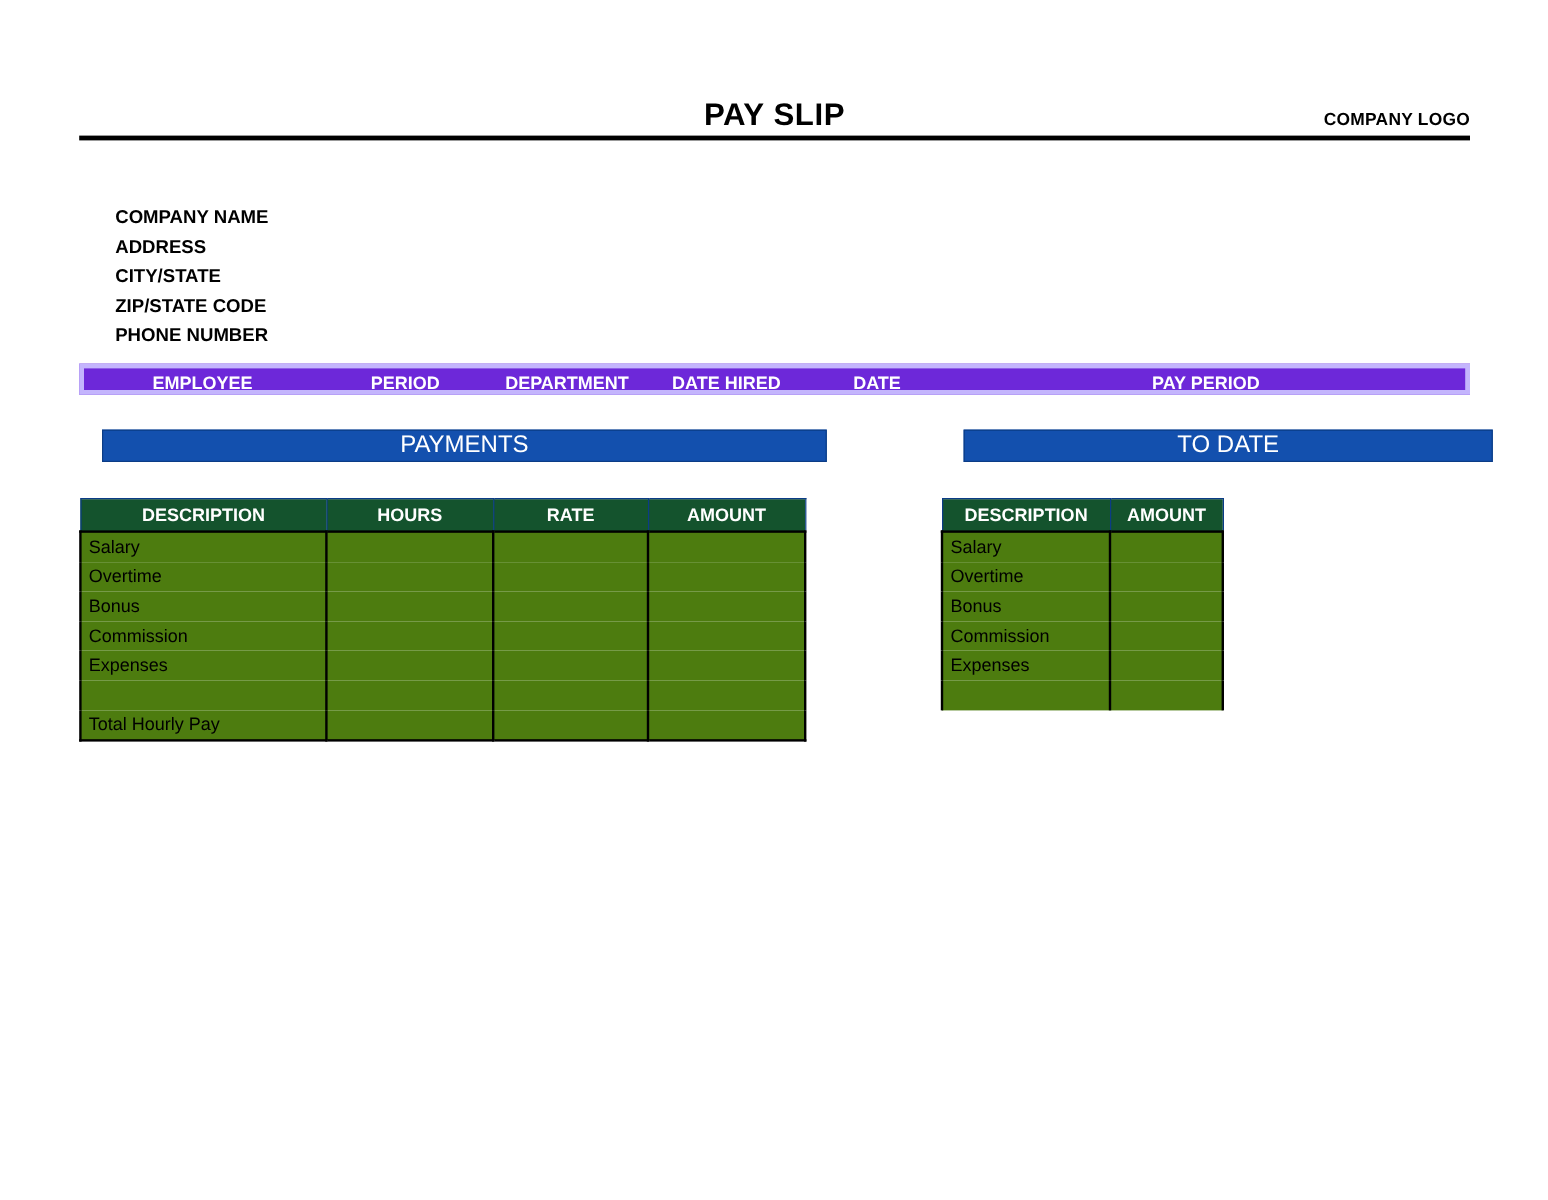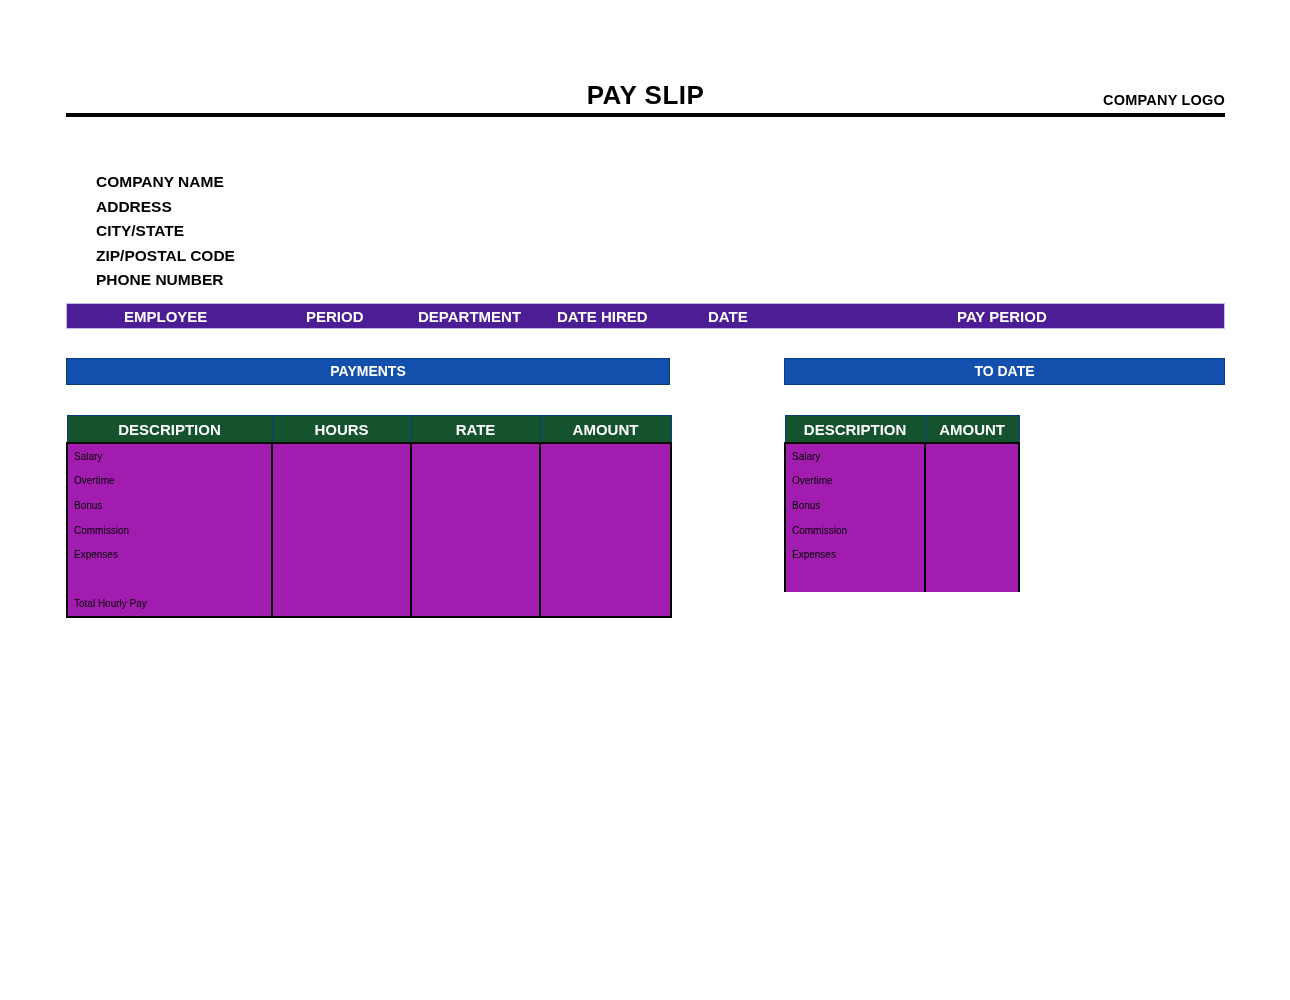--- a/index.html
+++ b/index.html
@@ -72,22 +72,22 @@
     white-space: nowrap;
   }
 
   
   .employee-band {
     position: absolute;
     left: 66px;
     top: 303px;
     width: 1159px;
     height: 26px;
-    background: #4c1d95;
-    border: 1px solid #c4b5fd;
+    background: #6d28d9;
+    border: 4px solid #c4b5fd;
     box-sizing: border-box;
     color: #ffffff;
     font-size: 15px;
     font-weight: bold;
   }
   .employee-band span {
     position: absolute;
     top: 4px;
     white-space: nowrap;
   }
@@ -99,24 +99,25 @@
   .eb-period   { left: 890px; }
 
   
   .section-bar {
     position: absolute;
     height: 27px;
     background: #1350ae;
     border: 1px solid #0b3c86;
     box-sizing: border-box;
     color: #ffffff;
-    font-size: 14px;
-    font-weight: bold;
+    font-size: 20px;
+    font-weight: normal;
     text-align: center;
     line-height: 25px;
+    margin-left: 19px;
   }
   .bar-payments {
     left: 66px;
     top: 358px;
     width: 604px;
   }
   .bar-todate {
     left: 784px;
     top: 358px;
     width: 441px;
@@ -138,23 +139,23 @@
     text-align: center;
     padding: 0;
   }
   table.pay-table td {
     border-left: 2px solid #000000;
     border-right: 2px solid #000000;
     border-top: none;
     border-bottom: none;
     height: 24.6px;
     padding: 0 0 0 6px;
-    font-size: 10px;
+    font-size: 15px;
     vertical-align: middle;
-    background: #a21caf;
+    background: #4d7c0f;
   }
   table.pay-table tr.first-body td { border-top: 2px solid #000000; }
   table.pay-table tr.last-body td { border-bottom: 2px solid #000000; }
 
   .tbl-payments { left: 66px; top: 415px; }
   .tbl-todate   { left: 784px; top: 415px; }
 
   .col-desc-left  { width: 204px; }
   .col-hours      { width: 138px; }
   .col-rate       { width: 128px; }
@@ -171,21 +172,21 @@
   <div class="header-row">
     <div class="doc-title">PAY SLIP</div>
     <div class="company-logo">COMPANY LOGO</div>
   </div>
   <div class="header-rule"></div>
 
   <div class="company-block">
     <div>COMPANY NAME</div>
     <div>ADDRESS</div>
     <div>CITY/STATE</div>
-    <div>ZIP/POSTAL CODE</div>
+    <div>ZIP/STATE CODE</div>
     <div>PHONE NUMBER</div>
   </div>
 
   <div class="employee-band">
     <span class="eb-employee">EMPLOYEE</span>
     <span class="eb-number">PERIOD</span>
     <span class="eb-dept">DEPARTMENT</span>
     <span class="eb-hired">DATE HIRED</span>
     <span class="eb-date">DATE</span>
     <span class="eb-period">PAY PERIOD</span>

